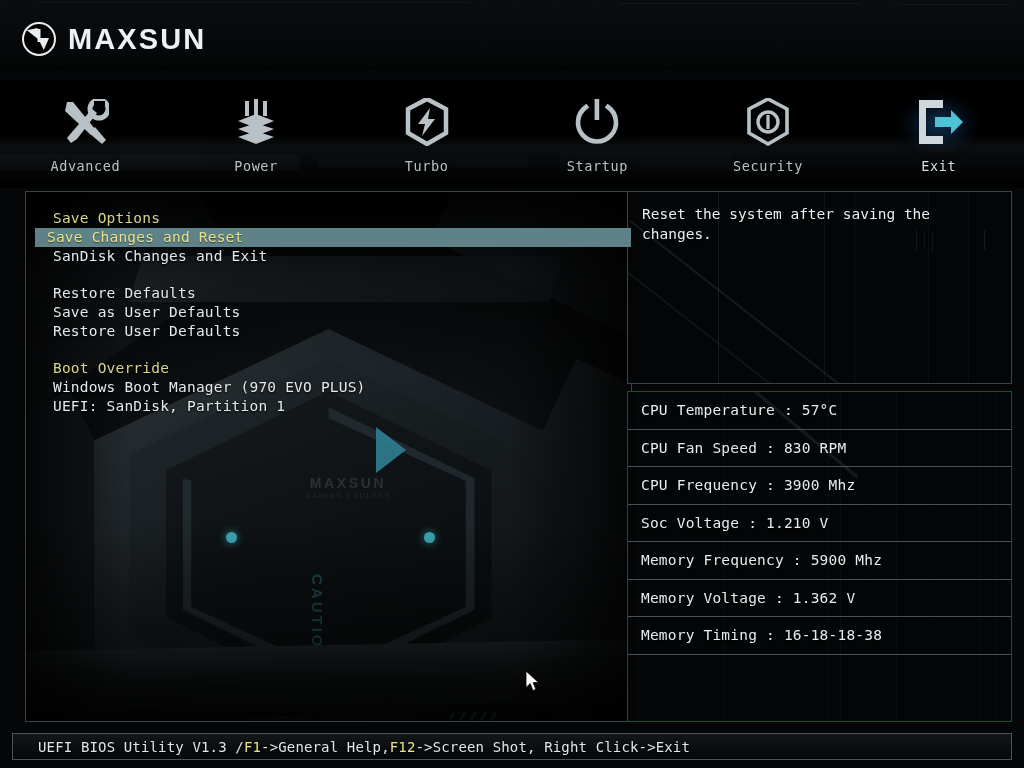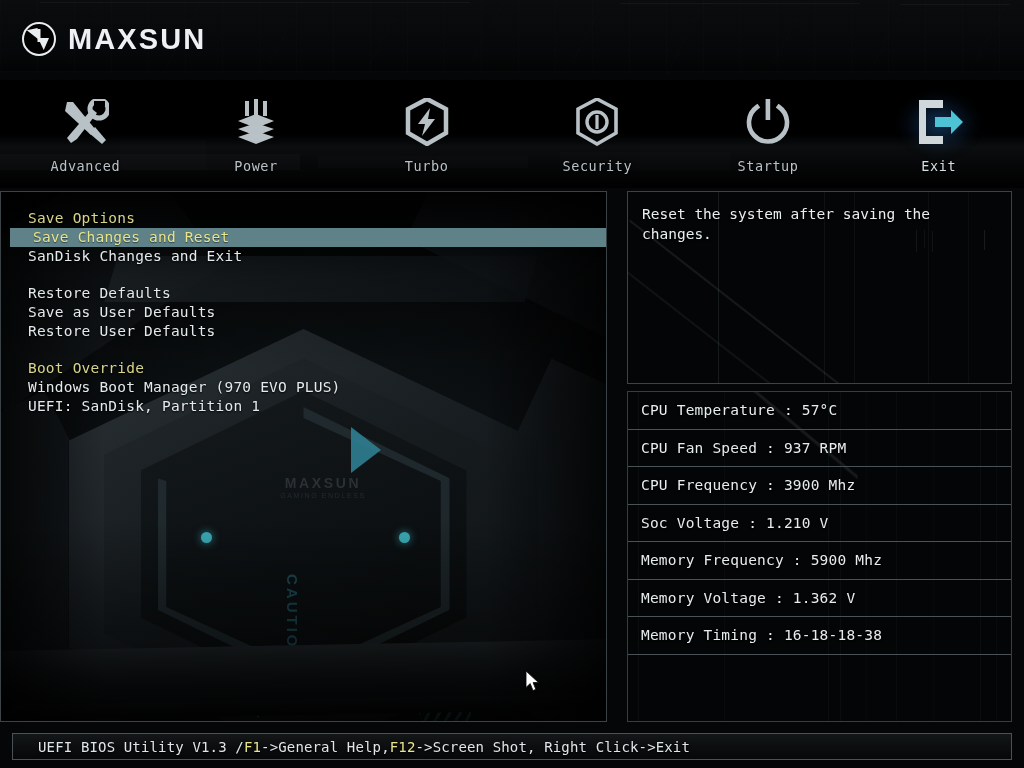--- a/index.html
+++ b/index.html
@@ -96,21 +96,21 @@
   .tab.active .glow{
     position:absolute; left:50%; top:14px; transform:translateX(-50%);
     width:78px; height:60px; border-radius:50%;
     background:radial-gradient(ellipse at center, rgba(40,120,200,.42) 0%, rgba(25,80,150,.18) 45%, rgba(0,0,0,0) 72%);
     filter:blur(5px); pointer-events:none;
   }
   .tab svg { display:block; }
 
   
   .panel-left {
-    position:absolute; left:0; top:191px; width:607px; height:531px;
+    position:absolute; left:25px; top:191px; width:607px; height:531px;
     border:1px solid #3c4347;
     overflow:hidden;
     background:#b91c1c;
   }
   .panel-right-desc {
     position:absolute; left:627px; top:191px; width:385px; height:193px;
     border:1px solid #3c4347; overflow:hidden; background:#14532d;
   }
   .panel-right-hw {
     position:absolute; left:627px; top:391px; width:385px; height:331px;
@@ -206,21 +206,21 @@
     padding:17px 0 0 0;
   }
   .mrow {
     height:19px; line-height:19px; padding-left:27px;
     font-size:14.5px; letter-spacing:.2px; white-space:nowrap;
     color:#e4e9ec; text-shadow:0 1px 2px rgba(0,0,0,.95);
   }
   .mrow.head { color:#d8d58a; }
   .mrow.sel {
     background:#5e8288; color:#e8e58c;
-    margin:0 12px 0 9px; padding-left:23px; width:644px;
+    margin:0 12px 0 9px; padding-left:12px; width:644px;
     text-shadow:0 1px 1px rgba(0,0,0,.5);
   }
   .mrow.gap { height:18px; }
 
   
   .desc-art{ position:absolute; inset:0; background:#040506; overflow:hidden;}
   .desc-art .dl{ position:absolute; background:rgba(125,140,148,.16); }
   .desc-art .dstreak{
     position:absolute; width:300px; height:2px; background:rgba(140,160,170,.13);
     transform:rotate(38deg); filter:blur(.6px);
@@ -331,36 +331,36 @@
             <path d="M23 1 L42 11 L42 35 L23 46 L4 35 L4 11 Z" fill="none" stroke="#b8c1c5" stroke-width="4.5"></path>
             <path d="M26 10 L14 26 L21 26 L18 38 L31 21 L24 21 Z" fill="#b8c1c5"></path>
           </svg>
         </span>
         <span class="lbl">Turbo</span>
       </div>
 
       <div class="tab">
         <span class="ico">
           <svg width="46" height="48" viewBox="0 0 46 48">
+            <path d="M12 9 A19 19 0 1 0 34 9" fill="none" stroke="#b8c1c5" stroke-width="4.6" stroke-linecap="square"></path>
+            <rect x="20.6" y="1" width="4.6" height="21" fill="#b8c1c5"></rect>
+          </svg>
+        </span>
+        <span class="lbl">Startup</span>
+      </div>
+
+      <div class="tab">
+        <span class="ico">
+          <svg width="46" height="48" viewBox="0 0 46 48">
             <path d="M23 1 L42 11 L42 35 L23 46 L4 35 L4 11 Z" fill="none" stroke="#b8c1c5" stroke-width="3.6"></path>
             <circle cx="23" cy="24" r="10" fill="none" stroke="#b8c1c5" stroke-width="3.4"></circle>
             <rect x="21.4" y="17" width="3.2" height="14" fill="#b8c1c5"></rect>
           </svg>
         </span>
         <span class="lbl">Security</span>
-      </div>
-
-      <div class="tab">
-        <span class="ico">
-          <svg width="46" height="48" viewBox="0 0 46 48">
-            <path d="M12 9 A19 19 0 1 0 34 9" fill="none" stroke="#b8c1c5" stroke-width="4.6" stroke-linecap="square"></path>
-            <rect x="20.6" y="1" width="4.6" height="21" fill="#b8c1c5"></rect>
-          </svg>
-        </span>
-        <span class="lbl">Startup</span>
       </div>
 
       <div class="tab active">
         <span class="glow"></span>
         <span class="ico" style="position:relative;z-index:2;">
           <svg width="52" height="48" viewBox="0 0 52 48">
             <path d="M30 2 L6 2 L6 46 L30 46 L30 38 L13 38 L13 10 L30 10 Z" fill="#cfd7db"></path>
             <path d="M22 19 L38 19 L38 12 L50 24 L38 36 L38 29 L22 29 Z" fill="#4fc3d6"></path>
           </svg>
         </span>
@@ -448,21 +448,21 @@
       <div class="hl" style="left:268px;top:0;width:1px;height:331px;opacity:.4;"></div>
       <div class="hl" style="left:305px;top:0;width:1px;height:331px;opacity:.3;"></div>
       <div class="hl" style="left:352px;top:0;width:1px;height:331px;opacity:.5;"></div>
       <div class="hl" style="left:368px;top:0;width:1px;height:331px;opacity:.35;"></div>
       <div class="dstreak" style="left:-70px;top:190px;width:260px;height:2px;background:rgba(150,165,175,.12);transform:rotate(40deg);"></div>
       <div class="dstreak" style="left:-90px;top:215px;width:260px;height:2px;background:rgba(150,165,175,.09);transform:rotate(40deg);"></div>
     </div>
 
     <div class="hw-rows">
       <div class="hw-row">CPU Temperature : 57°C</div>
-      <div class="hw-row">CPU Fan Speed : 937 RPM</div>
+      <div class="hw-row">CPU Fan Speed : 830 RPM</div>
       <div class="hw-row">CPU Frequency : 3900 Mhz</div>
       <div class="hw-row">Soc Voltage : 1.210 V</div>
       <div class="hw-row">Memory Frequency : 5900 Mhz</div>
       <div class="hw-row">Memory Voltage : 1.362 V</div>
       <div class="hw-row">Memory Timing : 16-18-18-38</div>
       <div class="hw-row empty"></div>
     </div>
   </div>
 
   <div class="footer">

